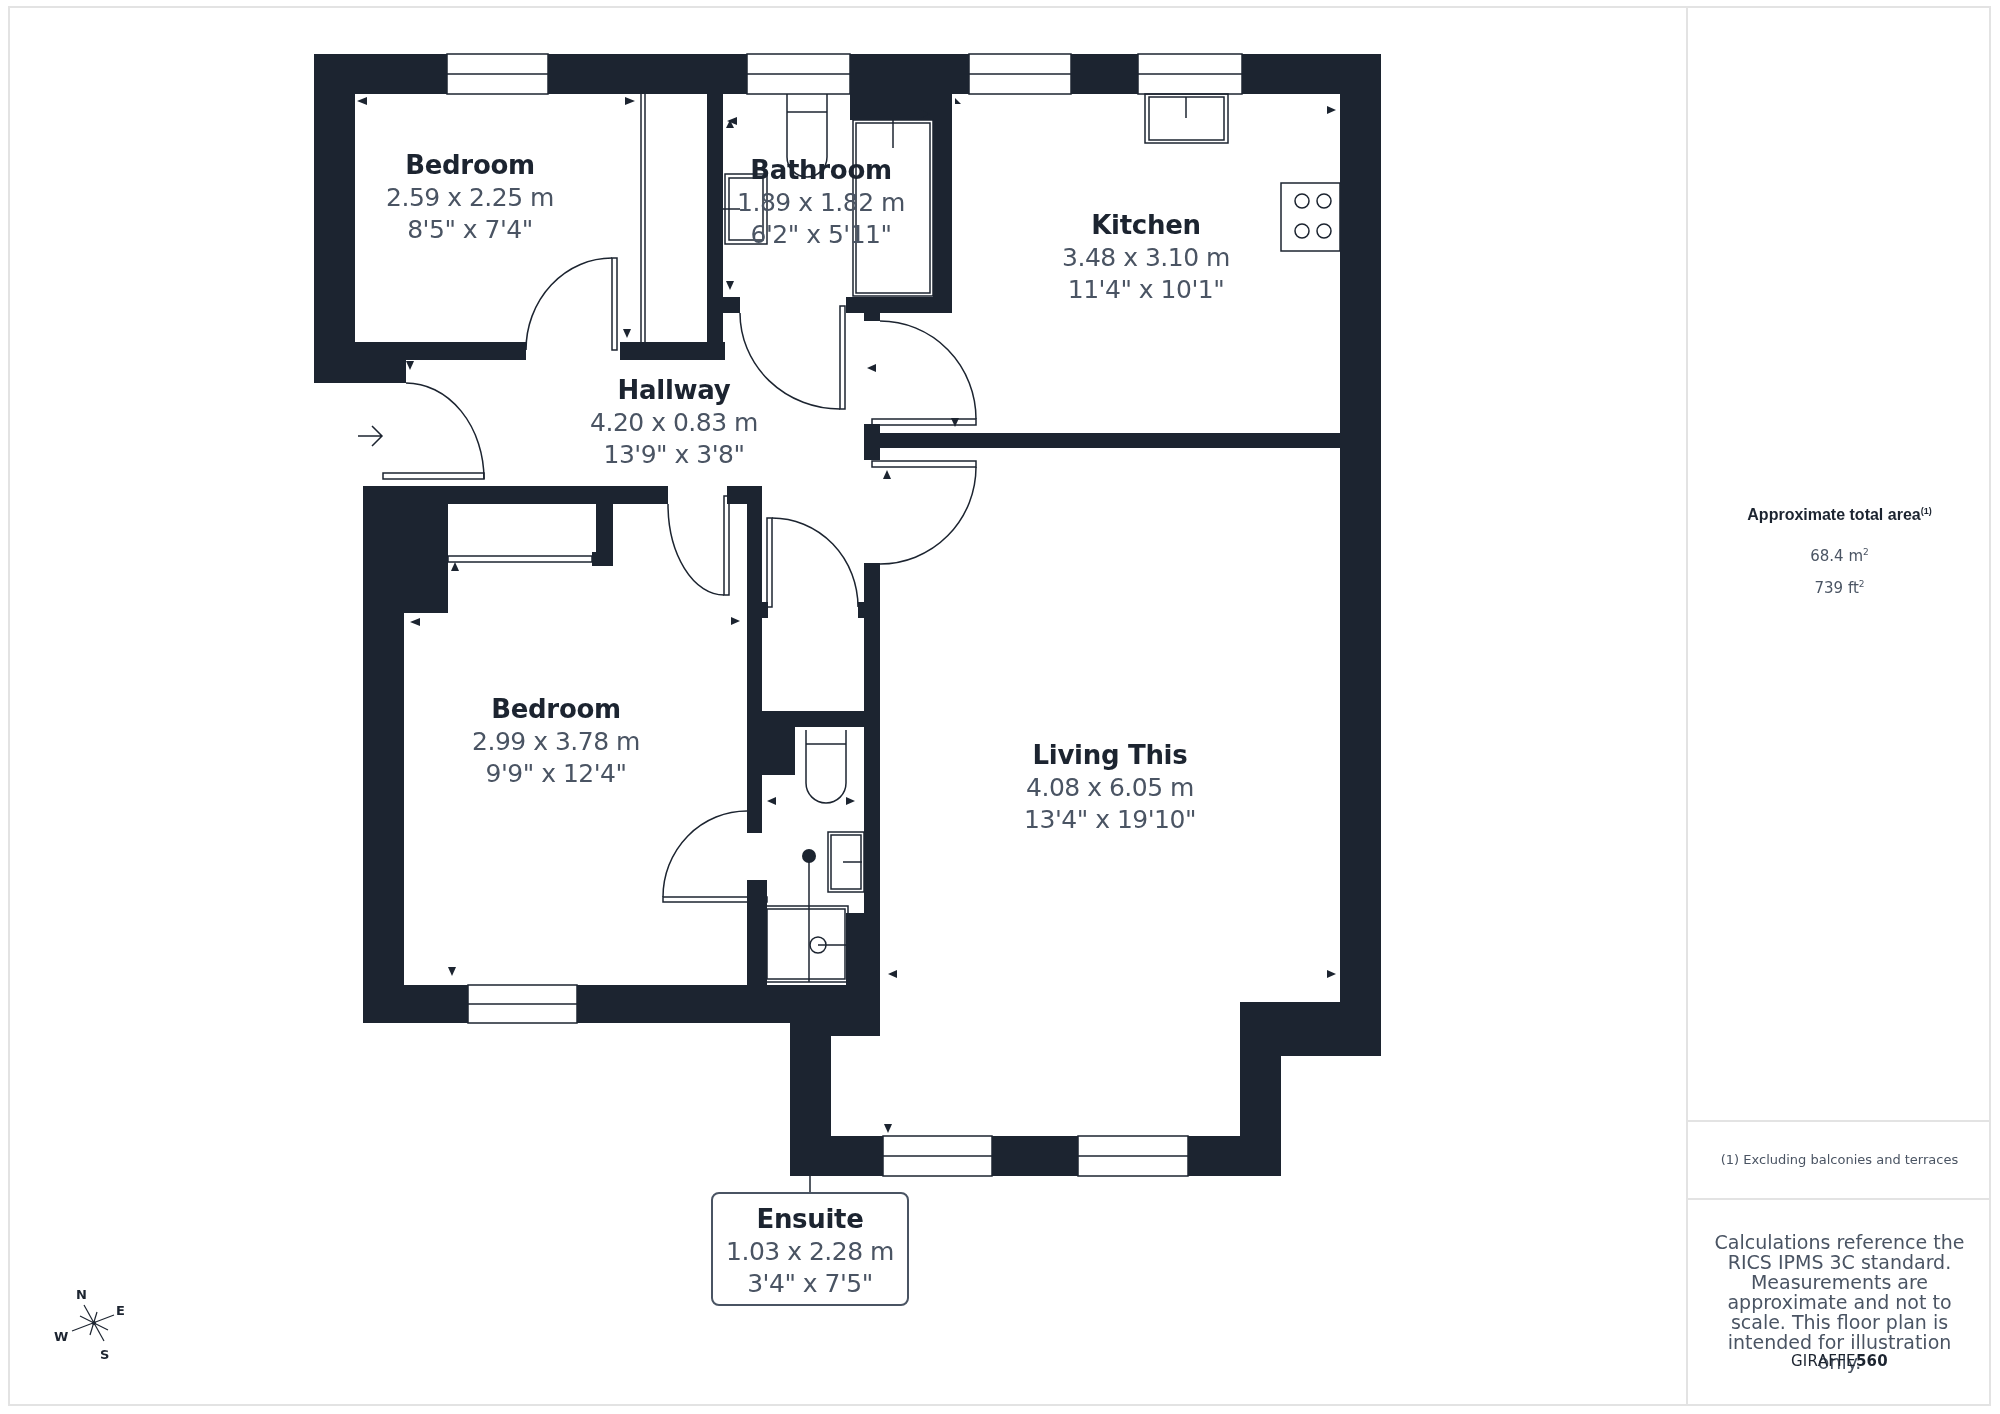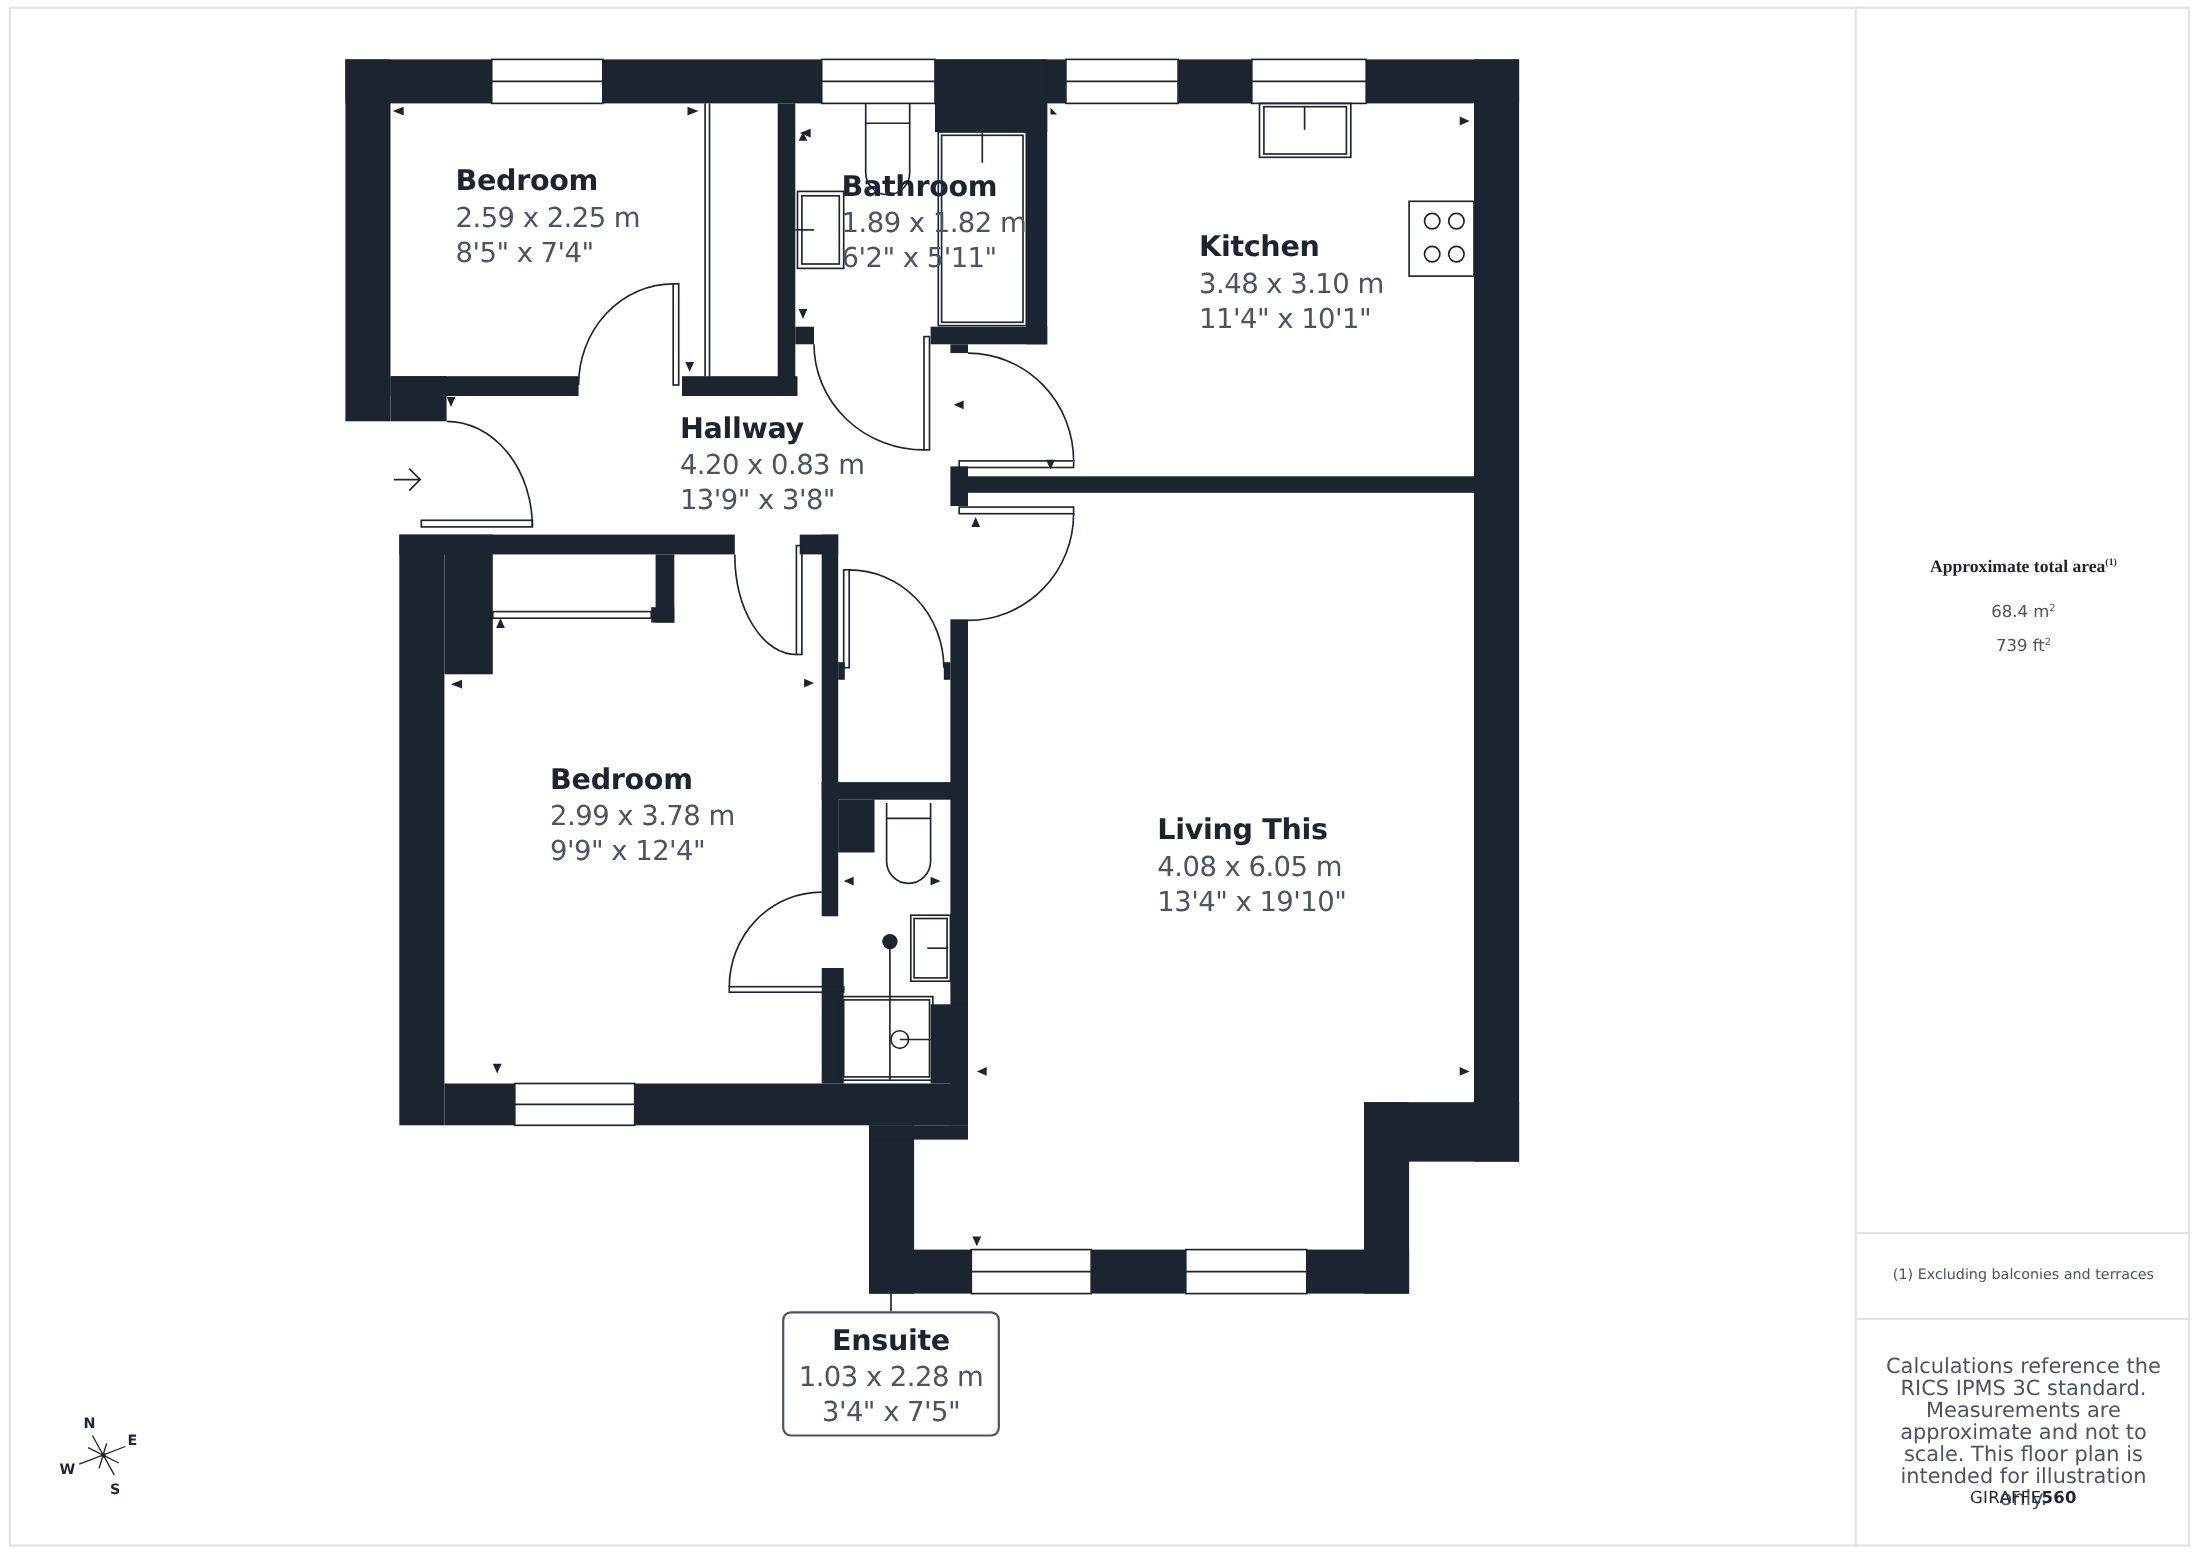--- a/index.html
+++ b/index.html
@@ -1,30 +1,30 @@
 <!DOCTYPE html>
 <html><head>
 <meta charset="utf-8">
 <style>
   html,body{margin:0;padding:0;background:#fff;}
   body{width:2000px;height:1414px;position:relative;overflow:hidden;font-family:"DejaVu Sans","Liberation Sans",sans-serif;color:#1c2430;}
   .frame{position:absolute;left:8px;top:6px;width:1983px;height:1400px;border:2px solid #e3e3e3;box-sizing:border-box;}
   .panel{position:absolute;left:1686px;top:6px;width:305px;height:1400px;border-left:2px solid #e3e3e3;box-sizing:border-box;}
   .panel-sep{position:absolute;left:0;right:0;height:0;border-top:2px solid #e3e3e3;}
   .area-block{position:absolute;left:0;right:0;top:500px;text-align:center;}
-  .area-title{font-family:Liberation Serif, serif;font-weight:bold;font-size:16px;color:#1c2430;}
+  .area-title{font-family:Liberation Sans, sans-serif;font-weight:bold;font-size:16px;color:#1c2430;}
   .area-title sup{font-size:9px;}
   .area-val{font-size:15px;color:#4a5463;margin-top:14px;line-height:28px;}
   .area-val sup{font-size:9px;}
   .footnote{position:absolute;left:0;right:0;top:1146px;text-align:center;font-size:13px;color:#4a5463;}
   .disclaimer{position:absolute;left:18px;right:18px;top:1226px;text-align:center;font-size:19px;line-height:20px;color:#4a5463;}
   .brand{position:absolute;left:0;right:0;top:1346px;text-align:center;font-size:15px;color:#1c2430;letter-spacing:0.3px;}
   .brand b{font-weight:bold;}
   svg.plan{position:absolute;left:0;top:0;}
-  .room-label{position:absolute;text-align:left;transform:translateX(-50%);white-space:nowrap;margin-left:28px;}
+  .room-label{position:absolute;text-align:center;transform:translateX(-50%);white-space:nowrap;}
   .room-name{font-family:"DejaVu Sans",sans-serif;font-weight:bold;font-size:26px;color:#1c2430;letter-spacing:-0.3px;line-height:34px;}
   .room-dim{font-family:"DejaVu Sans",sans-serif;font-size:25px;color:#4a5463;line-height:32px;letter-spacing:-0.5px;}
   .ensuite-box{position:absolute;left:711px;top:1192px;width:198px;height:114px;border:2px solid #4a5463;border-radius:8px;box-sizing:border-box;text-align:center;padding-top:8px;background:#fff;}
   .compass{position:absolute;left:52px;top:1285px;width:80px;height:80px;}
   .compass span{position:absolute;font-family:"DejaVu Sans",sans-serif;font-weight:bold;font-size:13px;color:#1c2430;}
 </style>
 </head>
 <body>
 
 <div class="frame"></div>

